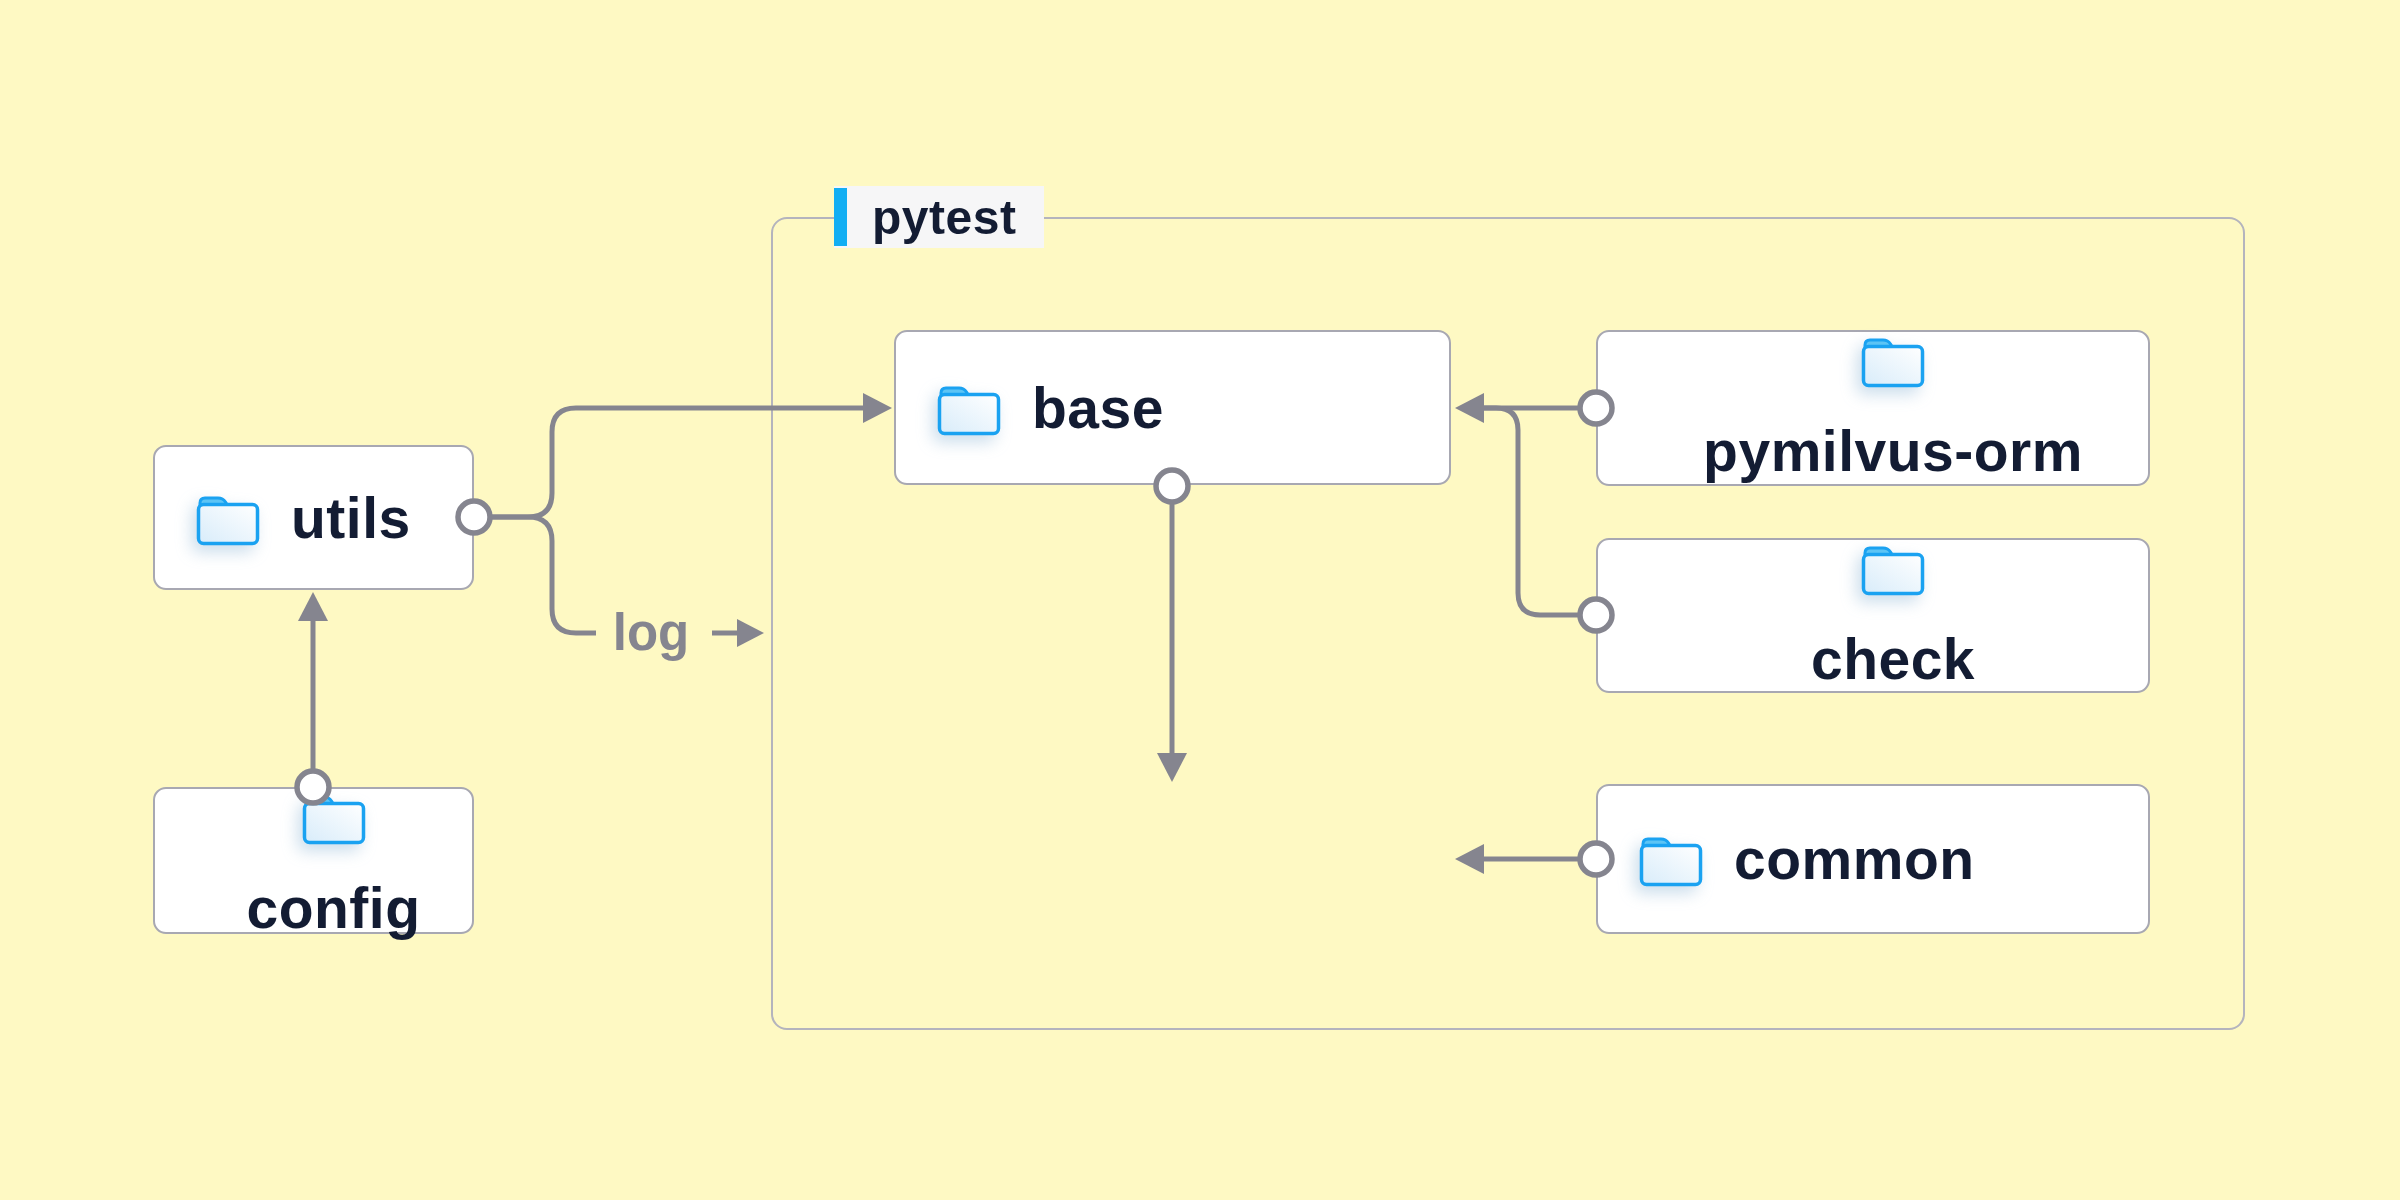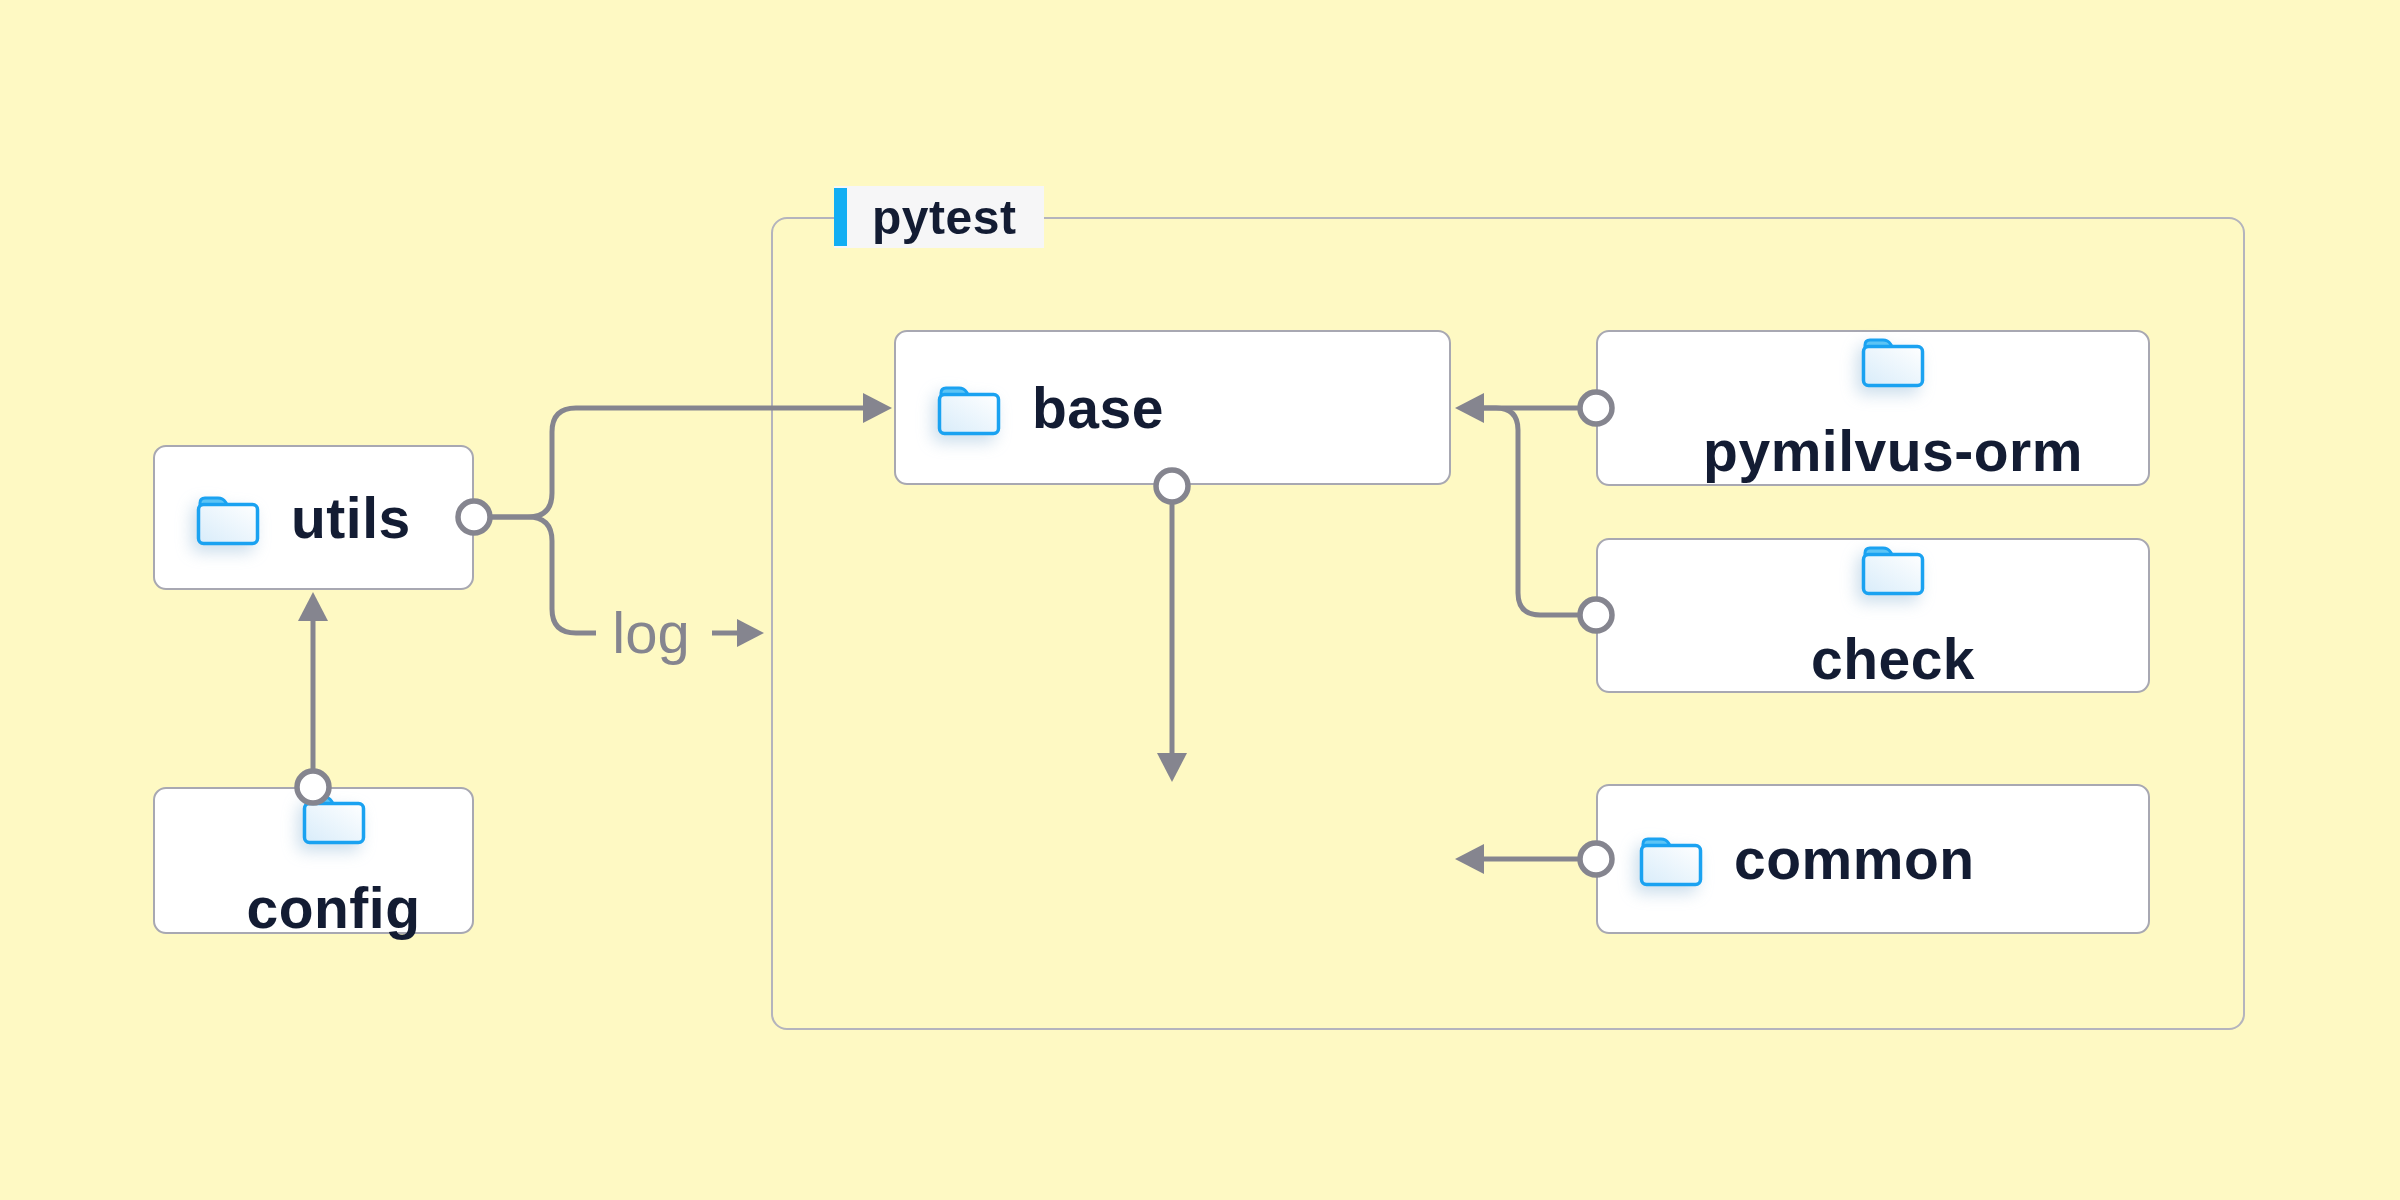--- a/index.html
+++ b/index.html
@@ -105,22 +105,22 @@
 
   
   .log-label {
     position: absolute;
     left: 596px;
     top: 601px;
     width: 110px;
     height: 64px;
     line-height: 64px;
     text-align: center;
-    font-size: 58px;
-    font-weight: 400;
+    font-size: 51px;
+    font-weight: 700;
     color: #85858f;
     z-index: 4;
   }
 </style>
 </head>
 <body>
 
 <div class="canvas">
 
   <div class="group-box"></div>

